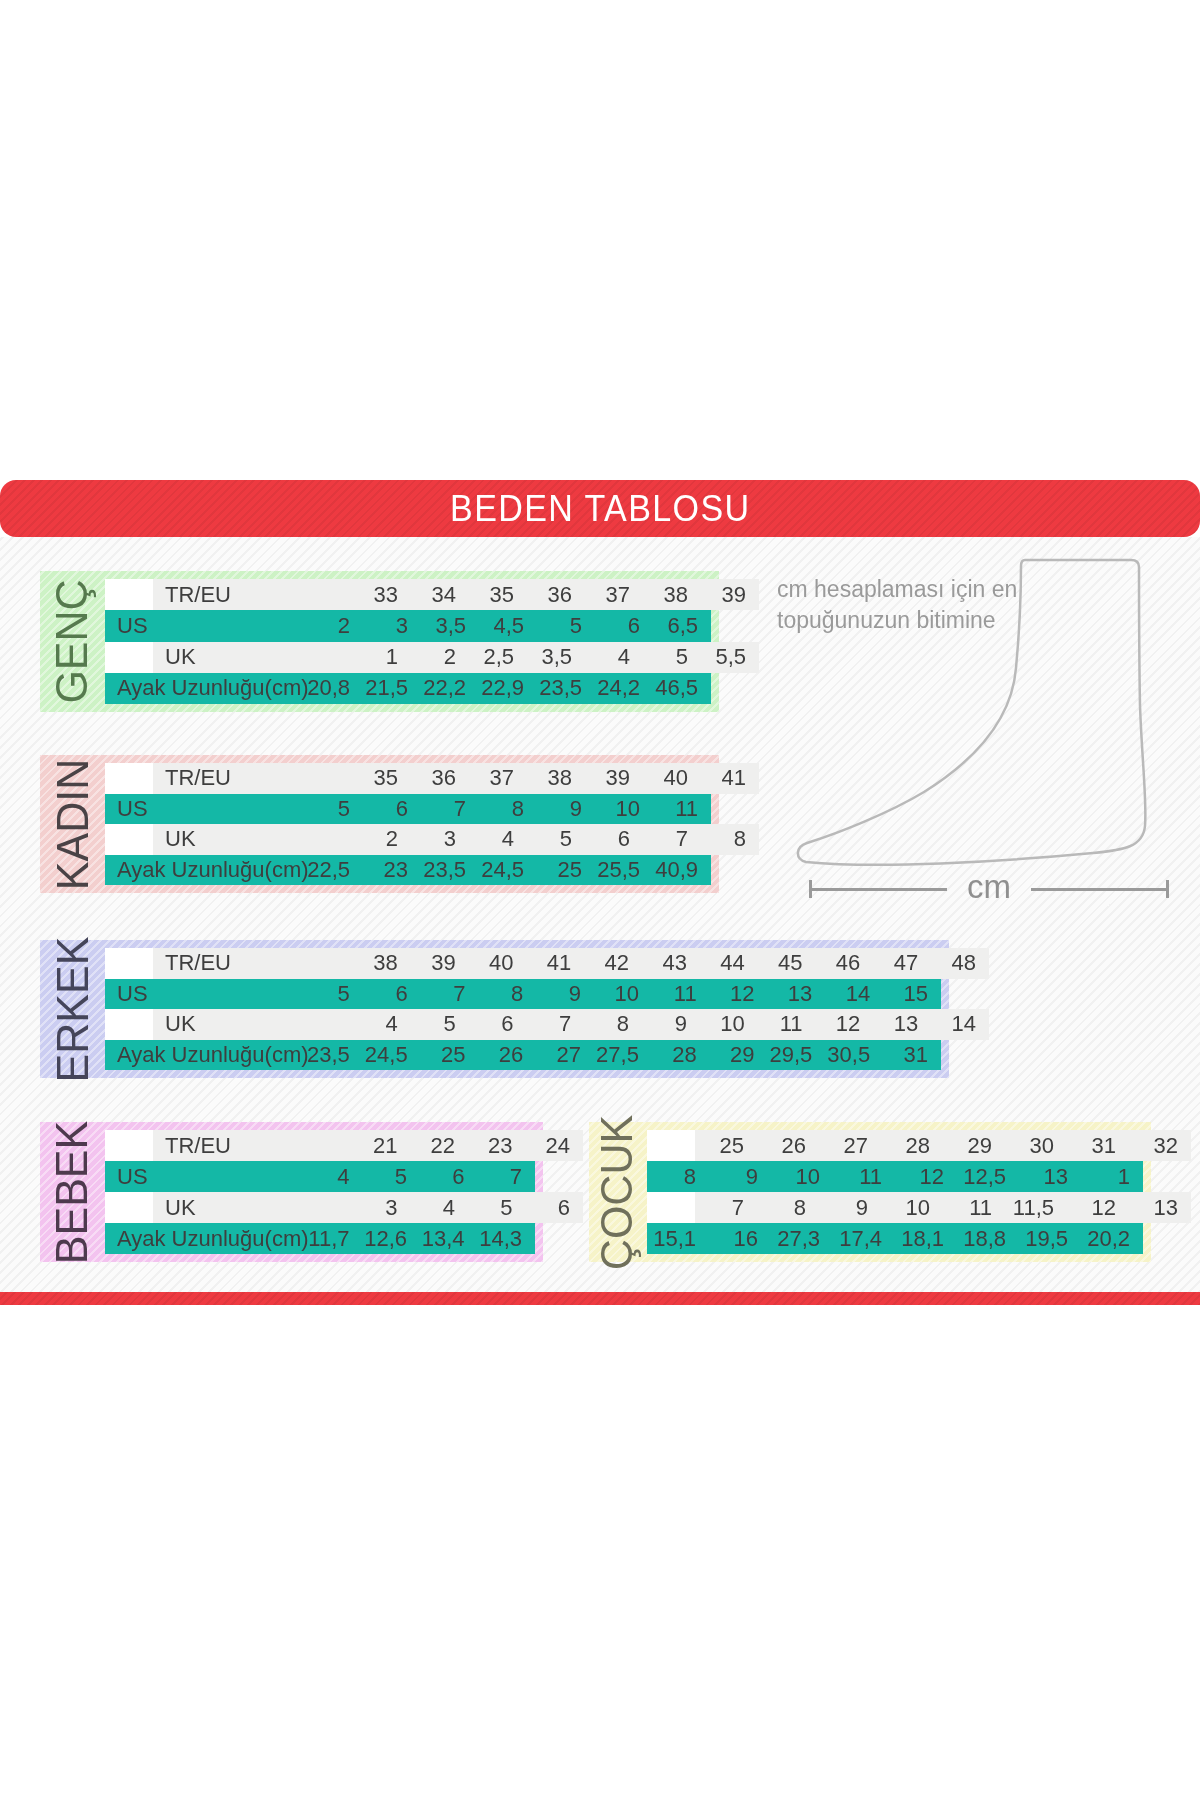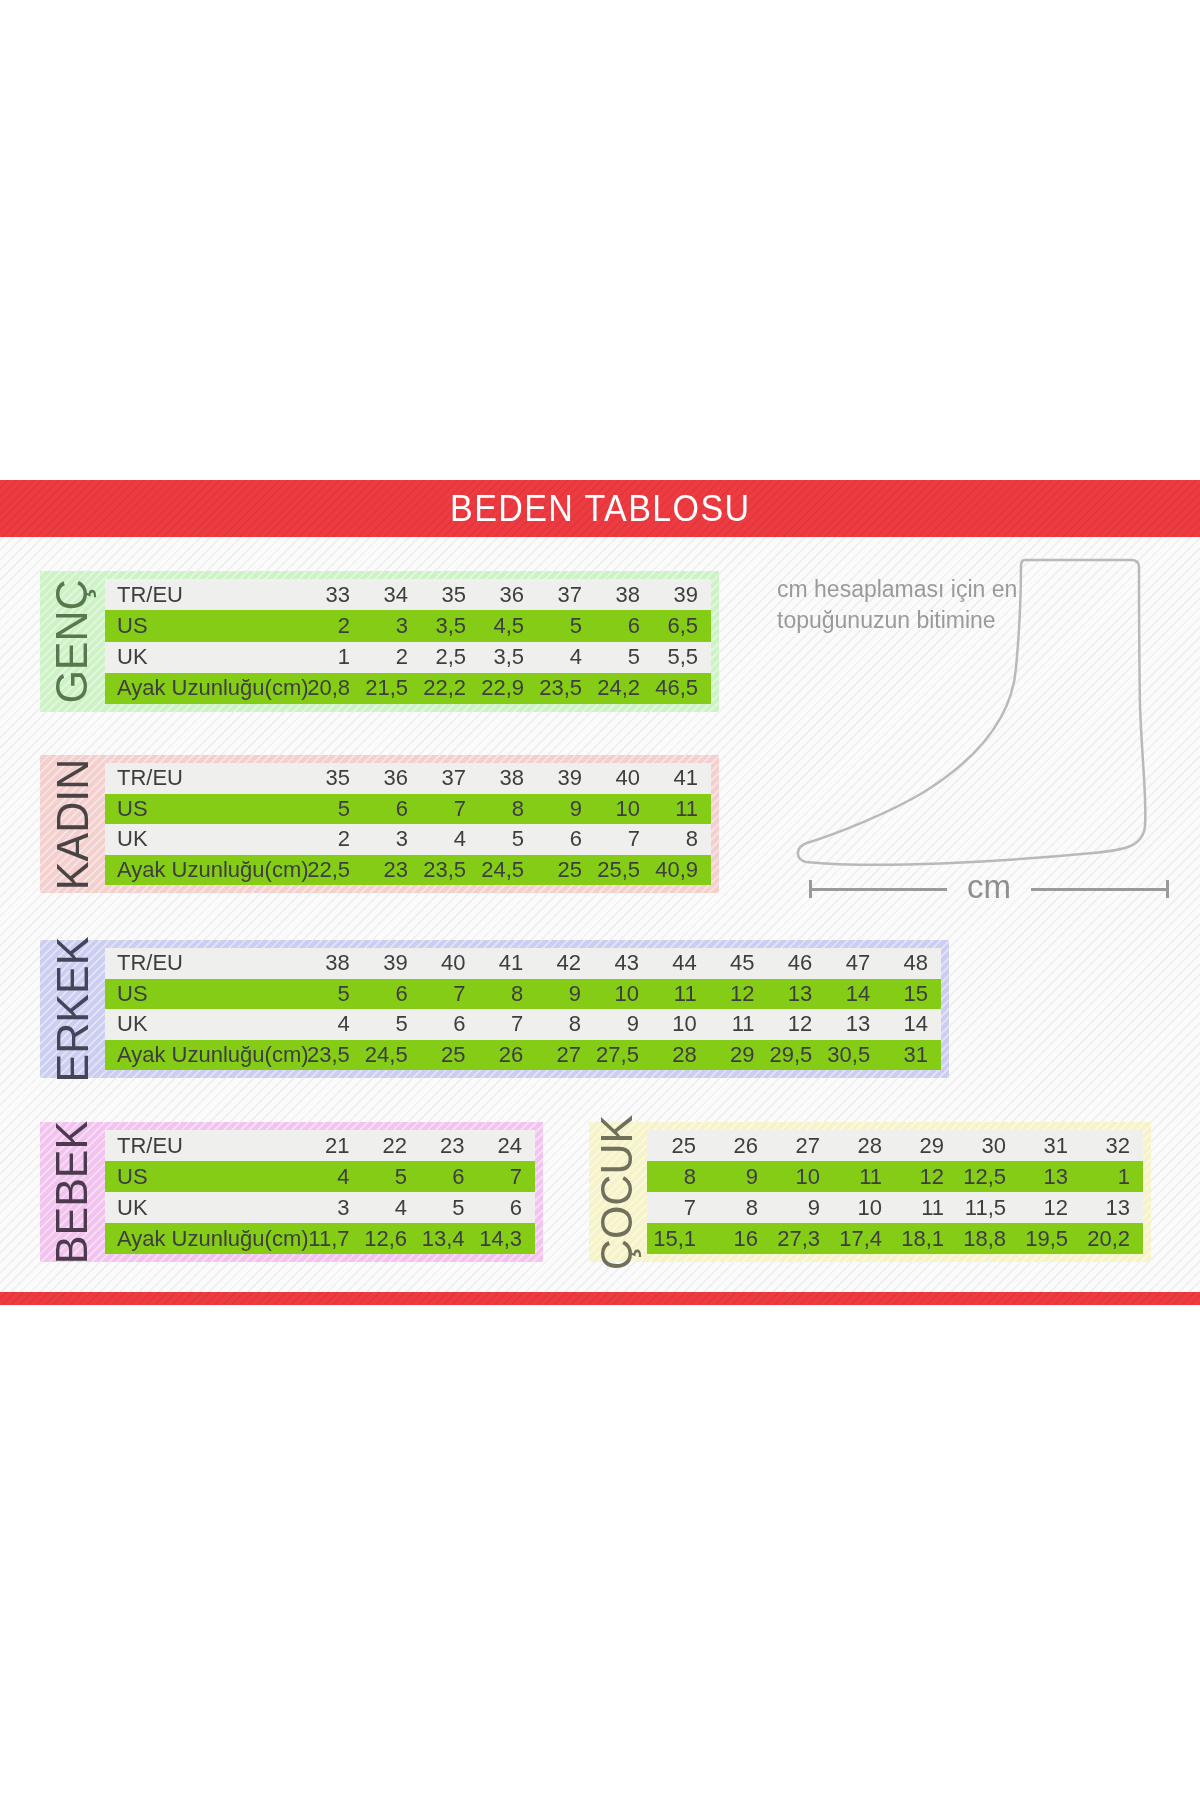--- a/index.html
+++ b/index.html
@@ -7,21 +7,21 @@
     position:relative;width:1200px;height:1800px;margin:0 auto;
     background:#ffffff;overflow:hidden;
     font-family:"Liberation Sans", sans-serif;
   }
   
   .banner{
     position:absolute;left:0;top:480px;width:1200px;height:57px;
     background:
       repeating-linear-gradient(-45deg, rgba(0,0,0,0.055) 0 2px, rgba(0,0,0,0) 2px 6px),
       #ee3a41;
-    display:flex;align-items:center;justify-content:center;
+    display:flex;align-items:center;justify-content:center;border-radius:16px;
   }
   .banner .title{
     color:#ffffff;font-size:37px;letter-spacing:1.5px;font-weight:400;
     transform:scaleX(0.92);
   }
   
   .content-bg{
     position:absolute;left:0;top:537px;width:1200px;height:755px;
     background:
       repeating-linear-gradient(-45deg, #f1f1f1 0 2px, rgba(0,0,0,0) 2px 7px),
@@ -48,22 +48,22 @@
     display:flex;align-items:center;justify-content:center;z-index:2;
   }
   .v-label span{
     transform:rotate(-90deg) scaleY(1.02);
     white-space:nowrap;font-size:43px;font-weight:400;letter-spacing:0px;
   }
   .grid{
     position:absolute;left:65px;top:8px;right:8px;bottom:8px;
     background:#ffffff;z-index:2;
   }
-  .t-row{display:flex;width:100%;height:25%;background:#84cc16;}
-  .t-row.alt{background:#efefee;}
+  .t-row{display:flex;width:100%;height:25%;background:#14b8a6;}
+  .t-row.alt{background:#efefee;margin-left:48px;}
   .lcell{
     width:200px;flex:0 0 200px;display:flex;align-items:center;
     padding-left:12px;box-sizing:border-box;
     font-size:22px;color:#3e3e3e;white-space:nowrap;
     transform-origin:left center;
   }
   .vcell{
     flex:1 1 0;display:flex;align-items:center;justify-content:flex-end;
     padding-right:13px;box-sizing:border-box;
     font-size:22px;color:#3e3e3e;

